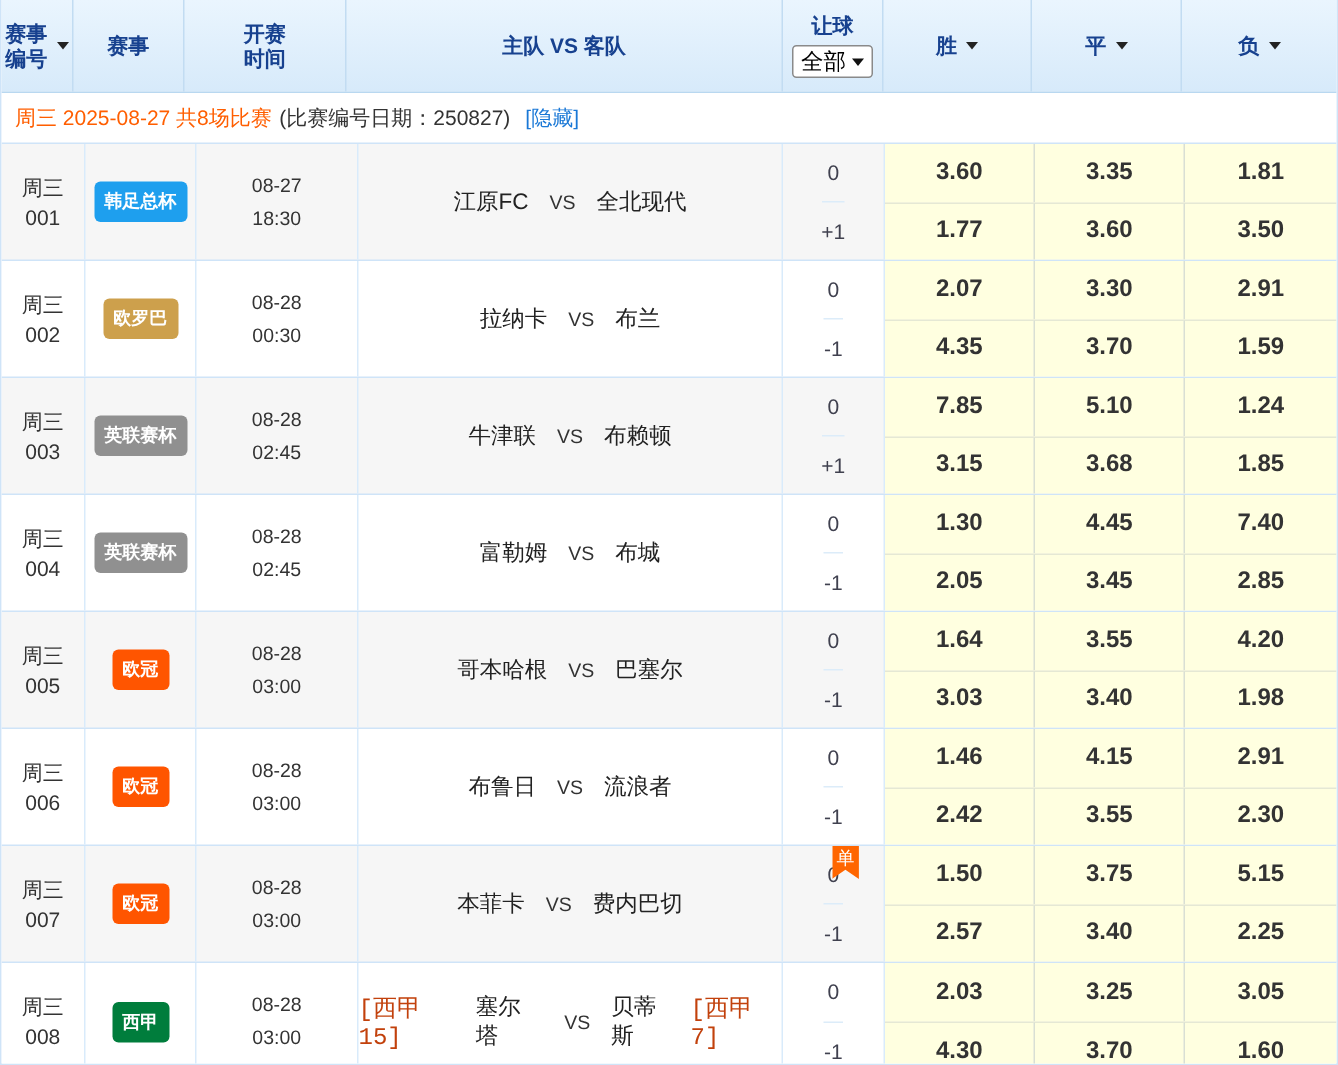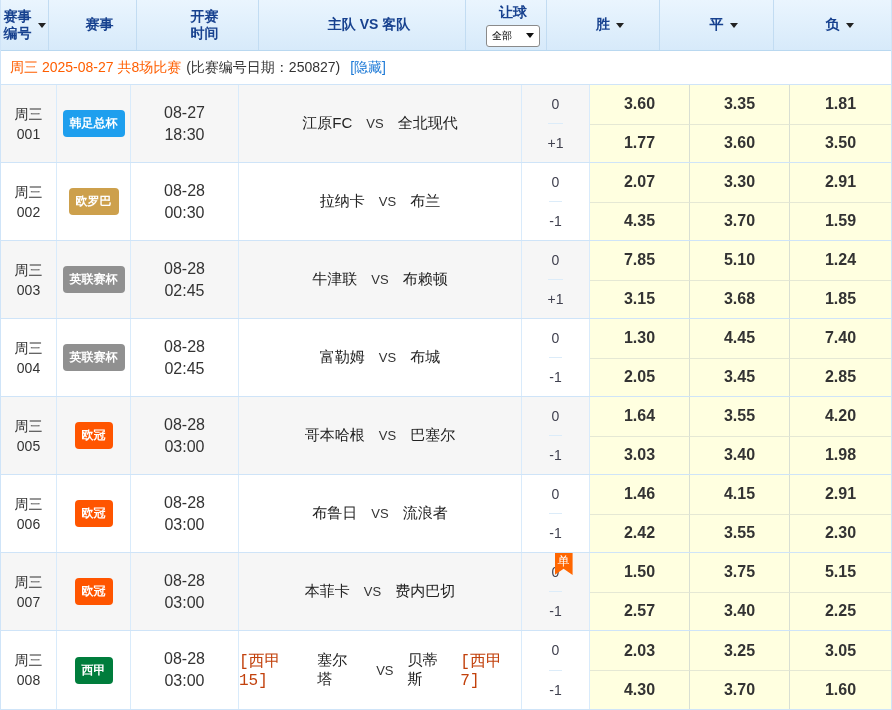--- a/index.html
+++ b/index.html
@@ -2,50 +2,50 @@
 <html><head>
 <meta charset="utf-8">
 <style>
   * { margin:0; padding:0; box-sizing:border-box; }
   html,body { background:#fff; }
   body { font-family:"Liberation Sans","DejaVu Sans",sans-serif; width:892px; }
 
   .wrap { width:892px; height:710px; border-left:1px solid #cfe4f8; border-right:1px solid #cfe4f8; border-bottom:1px solid #cfe4f8; overflow:hidden; }
 
   
-  .thead { display:flex; height:51px; background:linear-gradient(180deg,#eaf5fe 0%,#d7eafa 100%); border-bottom:1px solid #b9d8f0; color:#17418f; font-size:14px; font-weight:bold;gap:14px; }
+  .thead { display:flex; height:62px; background:linear-gradient(180deg,#eaf5fe 0%,#d7eafa 100%); border-bottom:1px solid #b9d8f0; color:#17418f; font-size:14px; font-weight:bold; }
   .th { display:flex; align-items:center; justify-content:center; border-right:1px solid #c2dcf2; }
   .th:last-child { border-right:none; }
   .th-no { width:48px; }
   .th-league { width:74px; }
   .th-time { width:108px; }
   .th-teams { flex:1; }
   .th-handicap { width:67px; flex-direction:column; gap:3px; }
   .th-win { width:99px; }
   .th-draw { width:100px; }
   .th-lose { width:103px; }
   .two-line { display:flex; flex-direction:column; align-items:center; line-height:17px; }
   .sort-arrow { width:0; height:0; border-left:4px solid transparent; border-right:4px solid transparent; border-top:5px solid #222; margin-left:6px; }
-  .hd-select { width:54px; height:22px; background:#fff; border:1px solid #8a8a8a; border-radius:3px; color:#000; font-size:10px; font-weight:normal; display:flex; align-items:center; justify-content:space-between; padding:0 5px; cursor:pointer; }
+  .hd-select { width:54px; height:22px; background:#fff; border:1px solid #8a8a8a; border-radius:3px; color:#000; font-size:15px; font-weight:normal; display:flex; align-items:center; justify-content:space-between; padding:0 5px; cursor:pointer; }
   .hd-select .sel-arrow { width:0; height:0; border-left:4px solid transparent; border-right:4px solid transparent; border-top:5px solid #111; }
 
   
   .info-bar { height:34px; display:flex; align-items:center; padding-left:9px; background:#fff; border-bottom:1px solid #cfe4f8; font-size:14px; }
   .info-summary { color:#ff5e00; }
   .info-detail { color:#333; margin-left:5px; }
   .info-hide { color:#1a78d6; margin-left:10px; cursor:pointer; text-decoration:none; }
 
   
   .match-row { display:flex; height:78px; border-bottom:1px solid #cfe4f8; background:#fff; }
   .match-row.alt { background:#f6f6f6; }
   .match-row:last-child { border-bottom:none; }
   .cell { display:flex; align-items:center; justify-content:center; border-right:1px solid #d9ebfb; }
   .c-no { width:56px; flex-direction:column; font-size:14px; color:#333; line-height:20px; }
   .c-league { width:74px; }
-  .c-time { width:108px; flex-direction:column; font-size:16px; color:#333; line-height:22px; }
+  .c-time { width:108px; flex-direction:column; font-size:13px; color:#333; line-height:22px; }
   .c-teams { flex:1; font-size:15px; color:#222; }
   .badge { display:inline-block; padding:5px 7px; border-radius:4px; color:#fff; font-size:12px; font-weight:bold; cursor:pointer; white-space:nowrap; }
   .vs { font-size:13px; color:#333; margin:0 14px; }
   .rank { font-size:16px; color:#c2410c;font-family:Liberation Mono, monospace; }
   .rank:empty { display:none; }
   .rank.home { margin-right:8px; }
   .rank.away { margin-left:8px; }
 
   .c-handicap { width:67px; display:flex; flex-direction:column; border-right:none; }
   .hd-sub { flex:1; position:relative; display:flex; align-items:center; justify-content:center; font-size:14px; color:#40414f; }

